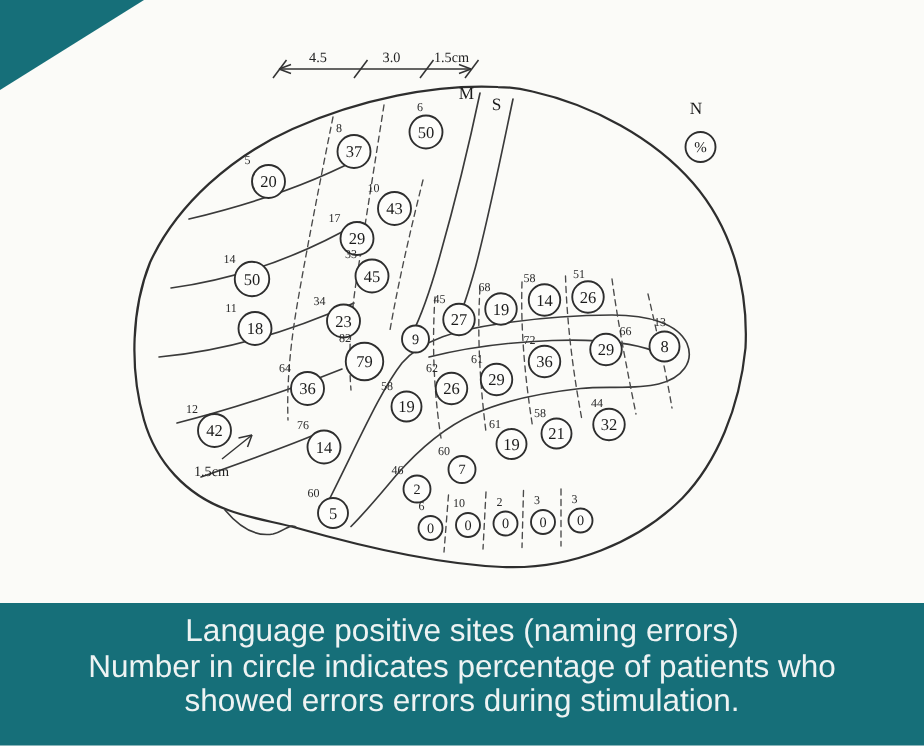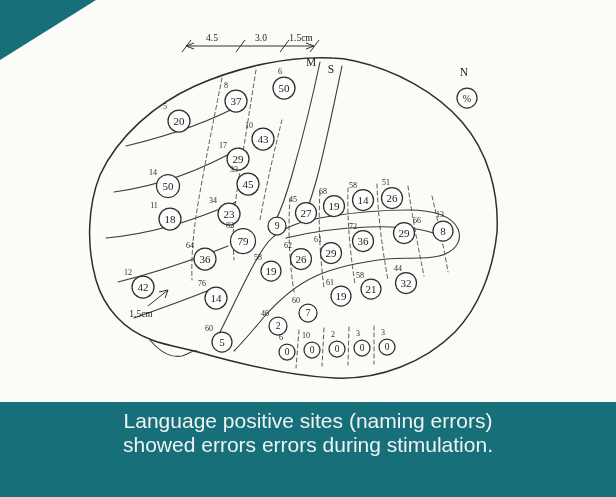--- a/index.html
+++ b/index.html
@@ -270,16 +270,17 @@
             <text class="site-value" x="387" y="347" dy="0.35em" font-size="9.5">0</text>
             <text class="site-count" x="383" y="335">3</text>
           </g>
         </g>
     </svg>
     <div class="corner-cut"></div>
   </div>
 
   <div class="caption">
     <div>Language positive sites (naming errors)</div>
+    <div>Number in circle indicates percentage of patients who</div>
     <div>showed errors errors during stimulation.</div>
   </div>
 
 </div>
 
 </body></html>

